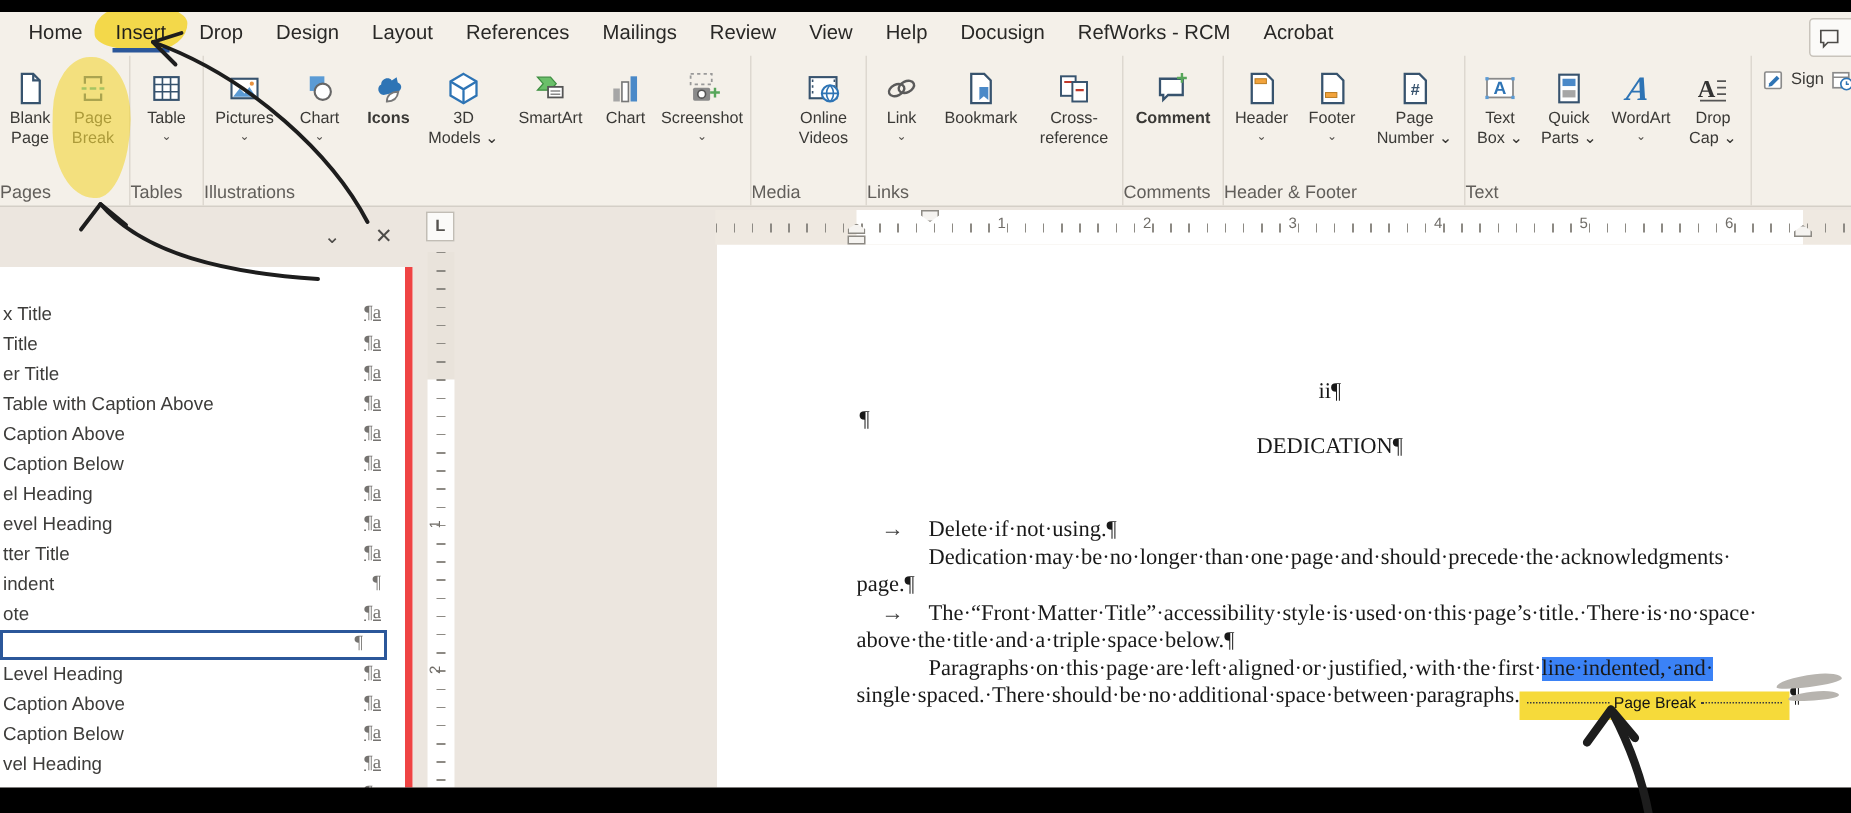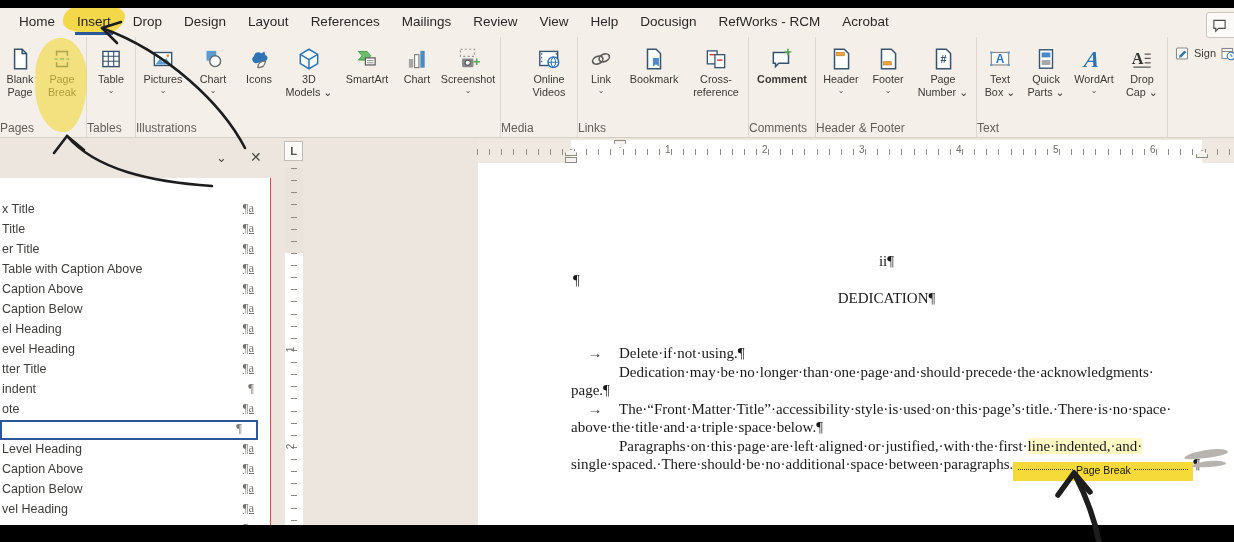--- a/index.html
+++ b/index.html
@@ -49,35 +49,35 @@
   .mark.fl{clip-path:polygon(0 0,100% 0,100% 45%,50% 100%,0 45%);}
   .mark.hang{clip-path:polygon(50% 0,100% 55%,100% 100%,0 100%,0 55%);}
   #lbox{left:284px;top:141px;width:17px;height:18px;background:#fbfaf8;border:1px solid #c2bdb5;
         font-size:11px;font-weight:bold;color:#55524e;display:flex;align-items:center;justify-content:center;z-index:5;}
   #vruler{left:285px;top:168px;width:18px;height:357px;background:#e9e3db;}
   #vruler .vband{position:absolute;left:0;top:85px;width:18px;height:272px;background:#fff;}
   #vruler .vticks{position:absolute;left:6px;top:0;width:6px;height:357px;
       background-image:repeating-linear-gradient(to bottom,#8d8a84 0 1px,transparent 1px 12.125px);}
   .vnum{position:absolute;left:3px;font-size:10px;color:#6f6c67;transform:rotate(-90deg);}
   
-  #stylespane{left:0;top:178px;width:270px;height:347px;background:#fff;border-right:1px solid #ef4444;z-index:6;}
+  #stylespane{left:0;top:178px;width:270px;height:347px;background:#fff;border-right:5px solid #ef4444;z-index:6;}
   .prow{position:absolute;left:0;width:270px;height:20px;font-size:12.5px;color:#3d3c3a;}
   .prow .ptxt{position:absolute;left:2px;top:2px;white-space:nowrap;}
   .prow .pmark{position:absolute;right:16px;top:1px;font-family:"Liberation Serif",serif;font-size:12.5px;color:#757370;}
   .prow .pmark.u{text-decoration:underline;}
   .prow.sel{outline:2px solid #2b579a;outline-offset:-2px;width:258px;}
   #pane-collapse{left:216px;top:150px;font-size:13px;color:#4d4b48;z-index:7;}
   #pane-close{left:250px;top:149px;font-size:14px;color:#4d4b48;z-index:7;}
   
   .dline{position:absolute;font-family:"Liberation Serif",serif;font-size:15px;line-height:18px;
          color:#191919;white-space:nowrap;z-index:8;}
   .dline.center{text-align:center;}
   .tabarrow{display:inline-block;width:48px;text-align:center;color:#3c3c3c;}
   .indsp{display:inline-block;width:48px;}
-  .hltxt{background:#fef9c3;}
+  .hltxt{background:#3b82f6;}
   .pbmark{display:inline-flex;align-items:center;width:176px;height:16px;vertical-align:baseline;
           background:#f6da3a;padding:1px 2px 2px;position:relative;top:1px;}
   .pbmark .lead{flex:1;border-bottom:1.5px dotted #3c3c3c;height:1px;margin:0 3px 3px;}
   .pbmark .pblabel{font-family:"Liberation Sans",sans-serif;font-size:10.5px;color:#141414;padding-bottom:1px;}
   .swoosh{position:absolute;background:#b7b4af;border-radius:60% 40% 50% 50%/70% 60% 40% 30%;z-index:9;}
   
   #arrows{left:0;top:0;width:1234px;height:542px;z-index:60;pointer-events:none;}
 </style>
 </head>
 <body>
@@ -280,21 +280,21 @@
         <div class="rbtn" style="width: 48px;">
           <div class="ricon">
             <svg viewBox="0 0 24 24">
               <rect x="6" y="4.5" width="9" height="9" fill="#5b9bd5"></rect>
               <circle cx="14" cy="14" r="5" fill="#fff" stroke="#666" stroke-width="1.3"></circle>
             </svg>
           </div>
           <div>Chart</div>
           <div class="chev">⌄</div>
         </div>
-        <div class="rbtn" style="width: 44px;">
+        <div class="rbtn" style="width: 44px; font-weight: bold;">
           <div class="ricon">
             <svg viewBox="0 0 24 24">
               <path d="M9 16c-3.5-.5-4.5-5-1.5-6.5C7.5 6 12 4.5 14 7l3-2 .7 3.3C21 9.5 20.5 14 16 14.5z" fill="#2e74b5"></path>
               <path d="M11 20c0-4 3-6 7-6-0.5 4-3 6-7 6z" fill="#fff" stroke="#777" stroke-width="1.2"></path>
             </svg>
           </div>
           <div>Icons</div>
         </div>
         <div class="rbtn" style="width: 56px;">
           <div class="ricon">

